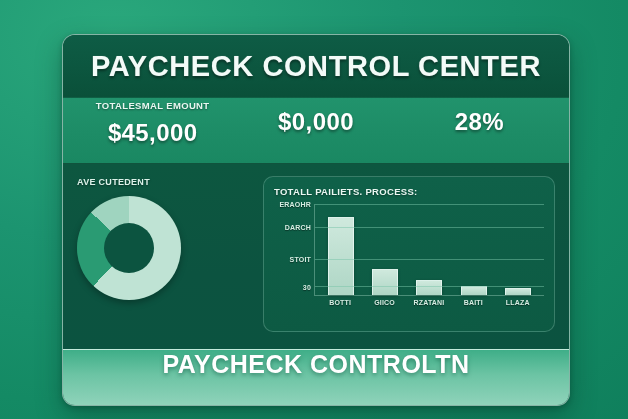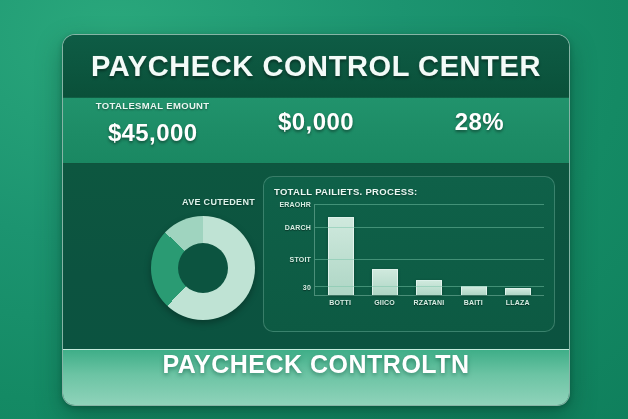--- a/index.html
+++ b/index.html
@@ -95,22 +95,21 @@
     padding: 12px 14px 0 14px;
     box-sizing: border-box;
   }
 
   
   .donut-panel {
     width: 178px;
     flex: 0 0 178px;
     display: flex;
     flex-direction: column;
-    align-items: flex-end;
-    margin-top: 20px;
+    align-items: flex-start;
   }
   .donut-caption {
     text-align: center;
     color: #ddf2ea;
     font-size: 9px;
     font-weight: bold;
     letter-spacing: 0.3px;
     line-height: 12px;
     text-shadow: 0 1px 2px rgba(0,0,0,0.40);
   }

